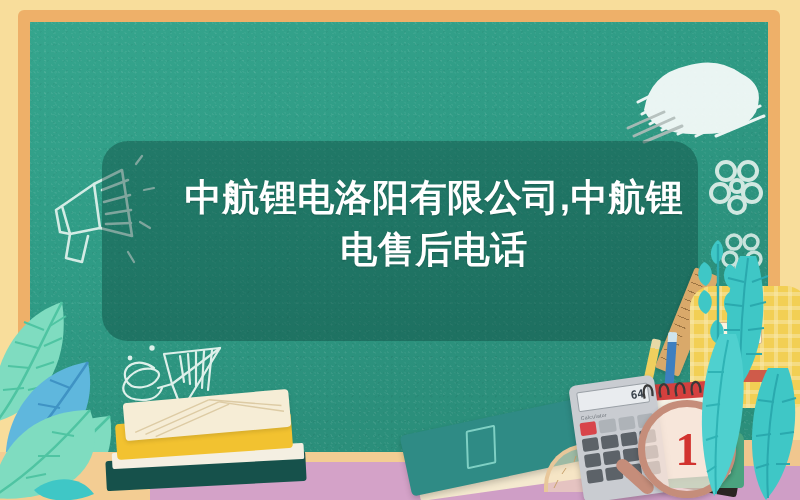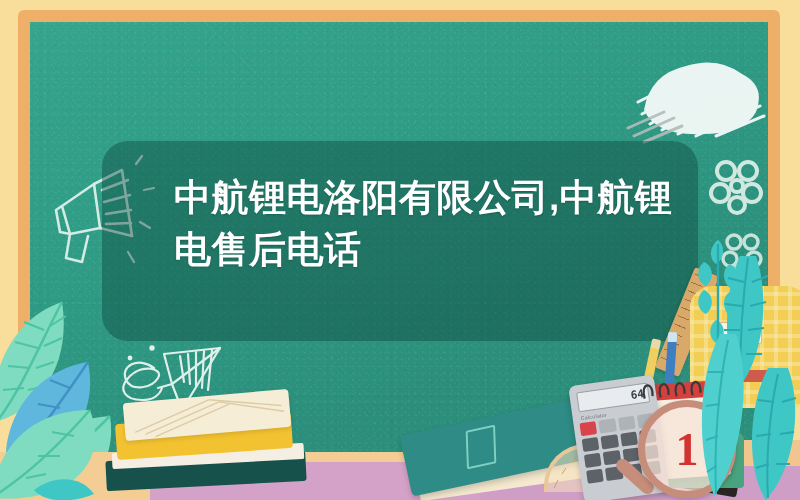--- a/index.html
+++ b/index.html
@@ -45,20 +45,21 @@
   }
 
   
   .headline{
     position:absolute;left:174px;top:172px;width:520px;
     color:#ffffff;
     font-size:37px;line-height:52px;
     font-weight:700;letter-spacing:.5px;
     text-shadow:0 1px 2px rgba(0,0,0,.18);
     white-space:pre-wrap;
+    text-align:center;
   }
 
   
   .chalk{position:absolute;pointer-events:none;}
 
   
   .doodle-megaphone{left:36px;top:150px;width:120px;height:130px;opacity:.88;}
   
   .doodle-cloud{left:620px;top:40px;width:160px;height:110px;opacity:.95;}
   

